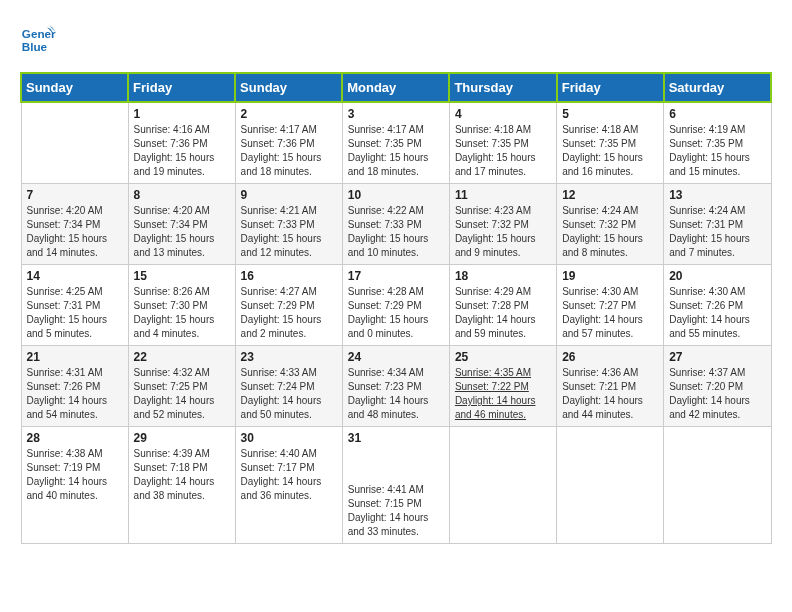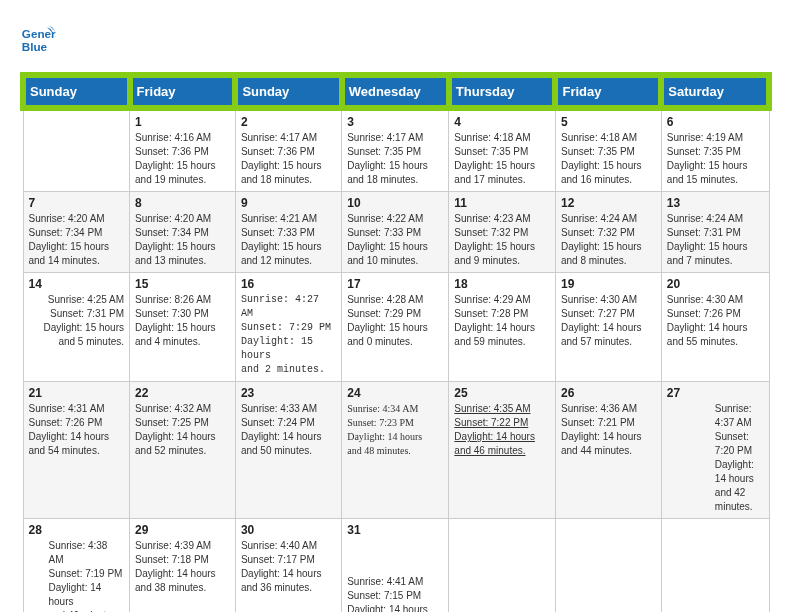--- a/index.html
+++ b/index.html
@@ -43,21 +43,21 @@
       border-collapse: collapse;
       font-size: 11px;
     }
     .calendar thead tr th {
       background: #1a6eb5;
       color: #fff;
       padding: 6px 4px;
       text-align: left;
       font-size: 13px;
       font-weight: bold;
-      border: 6px solid #84cc16;
+      border: 2px solid #84cc16;
     }
     .calendar tbody tr td {
       border: 1px solid #ccc;
       vertical-align: top;
       padding: 4px 5px;
       width: 108px;
       min-height: 80px;
       background: #fff;
     }
     .calendar tbody tr:nth-child(even) td {
@@ -99,21 +99,21 @@
     <div class="location"></div>
   </div>
 </div>
 
 <table class="calendar">
   <thead>
     <tr id="header-row">
         <th>Sunday</th>
         <th>Friday</th>
         <th>Sunday</th>
-        <th>Wednesday</th>
+        <th>Monday</th>
         <th>Thursday</th>
         <th>Friday</th>
         <th>Saturday</th>
       </tr>
   </thead>
   <tbody id="calendar-body">
       <tr>
         <td class="empty-cell"></td>
         <td>
           <div class="day-number">1</div>
@@ -205,35 +205,35 @@
           <div class="day-number">13</div>
           <div class="day-info" style="white-space: pre-line;">Sunrise: 4:24 AM
 Sunset: 7:31 PM
 Daylight: 15 hours
 and 7 minutes.</div>
         </td>
       </tr>
       <tr>
         <td>
           <div class="day-number">14</div>
-          <div class="day-info" style="white-space: pre-line; text-align: right;">Sunrise: 4:25 AM
+          <div class="day-info" style="white-space: pre-line;">Sunrise: 4:25 AM
 Sunset: 7:31 PM
 Daylight: 15 hours
 and 5 minutes.</div>
         </td>
         <td>
           <div class="day-number">15</div>
           <div class="day-info" style="white-space: pre-line;">Sunrise: 8:26 AM
 Sunset: 7:30 PM
 Daylight: 15 hours
 and 4 minutes.</div>
         </td>
         <td>
           <div class="day-number">16</div>
-          <div class="day-info" style="white-space: pre-line; font-family: Liberation Mono, monospace;">Sunrise: 4:27 AM
+          <div class="day-info" style="white-space: pre-line;">Sunrise: 4:27 AM
 Sunset: 7:29 PM
 Daylight: 15 hours
 and 2 minutes.</div>
         </td>
         <td>
           <div class="day-number">17</div>
           <div class="day-info" style="white-space: pre-line;">Sunrise: 4:28 AM
 Sunset: 7:29 PM
 Daylight: 15 hours
 and 0 minutes.</div>
@@ -277,51 +277,51 @@
         </td>
         <td>
           <div class="day-number">23</div>
           <div class="day-info" style="white-space: pre-line;">Sunrise: 4:33 AM
 Sunset: 7:24 PM
 Daylight: 14 hours
 and 50 minutes.</div>
         </td>
         <td>
           <div class="day-number">24</div>
-          <div class="day-info" style="white-space: pre-line; font-family: Liberation Serif, serif;">Sunrise: 4:34 AM
+          <div class="day-info" style="white-space: pre-line;">Sunrise: 4:34 AM
 Sunset: 7:23 PM
 Daylight: 14 hours
 and 48 minutes.</div>
         </td>
         <td>
           <div class="day-number">25</div>
           <div class="day-info" style="white-space: pre-line; text-decoration: underline;">Sunrise: 4:35 AM
 Sunset: 7:22 PM
 Daylight: 14 hours
 and 46 minutes.</div>
         </td>
         <td>
           <div class="day-number">26</div>
           <div class="day-info" style="white-space: pre-line;">Sunrise: 4:36 AM
 Sunset: 7:21 PM
 Daylight: 14 hours
 and 44 minutes.</div>
         </td>
         <td>
           <div class="day-number">27</div>
-          <div class="day-info" style="white-space: pre-line; margin-left: 48px;">Sunrise: 4:37 AM
+          <div class="day-info" style="white-space: pre-line;">Sunrise: 4:37 AM
 Sunset: 7:20 PM
 Daylight: 14 hours
 and 42 minutes.</div>
         </td>
       </tr>
       <tr>
         <td>
           <div class="day-number">28</div>
-          <div class="day-info" style="white-space: pre-line; margin-left: 20px;">Sunrise: 4:38 AM
+          <div class="day-info" style="white-space: pre-line;">Sunrise: 4:38 AM
 Sunset: 7:19 PM
 Daylight: 14 hours
 and 40 minutes.</div>
         </td>
         <td>
           <div class="day-number">29</div>
           <div class="day-info" style="white-space: pre-line;">Sunrise: 4:39 AM
 Sunset: 7:18 PM
 Daylight: 14 hours
 and 38 minutes.</div>

